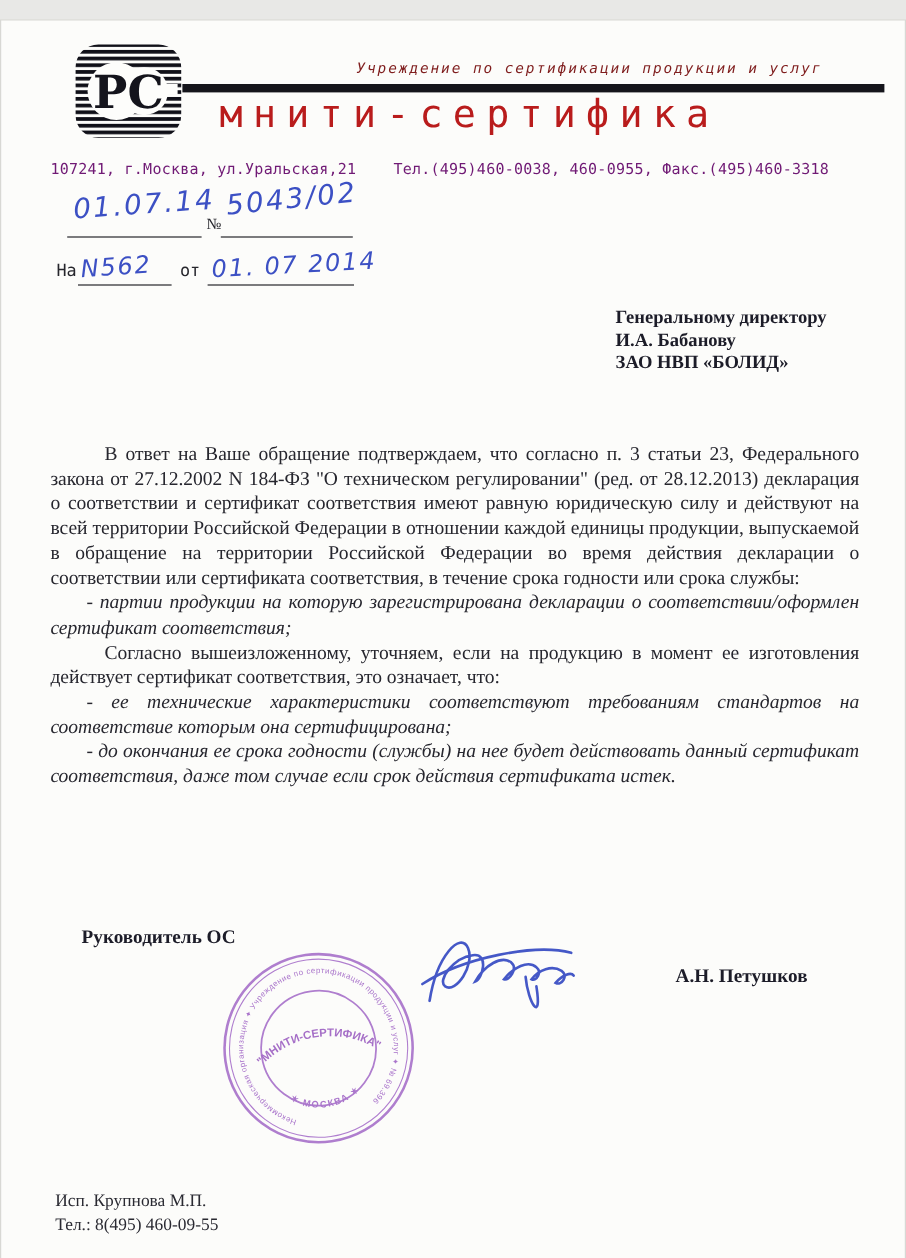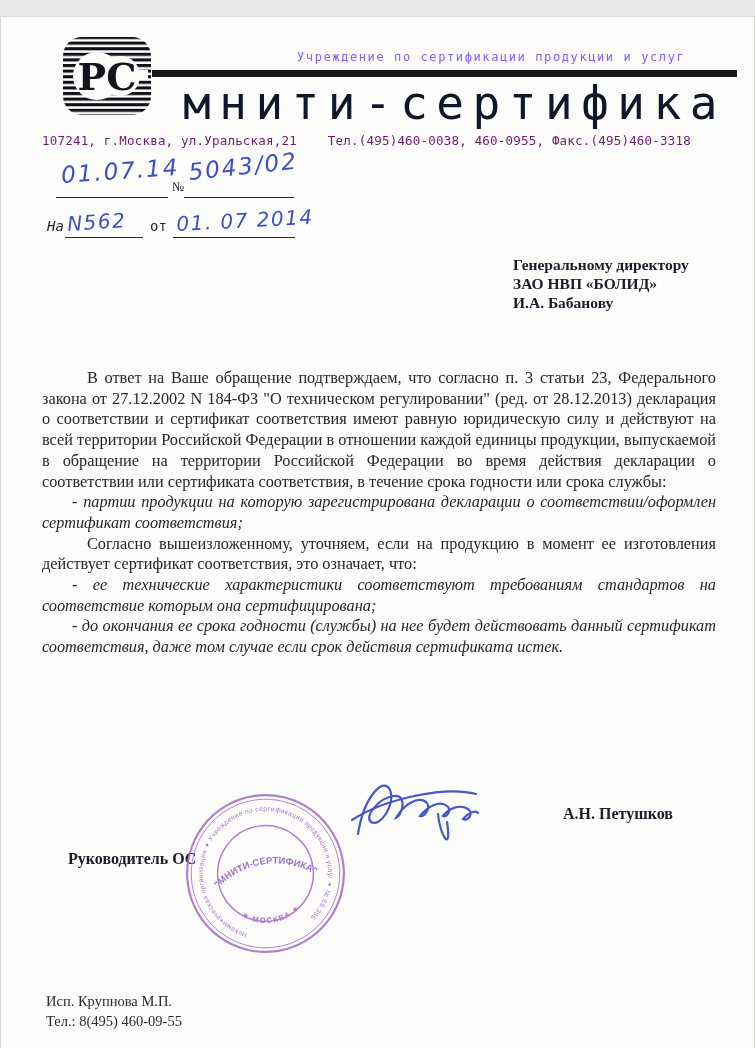--- a/index.html
+++ b/index.html
@@ -7,27 +7,27 @@
   .page {
     position:relative; width:755px; height:1044px; margin:16px auto;
     background:#fcfcfa; overflow:hidden;
     font-family:"Liberation Serif", serif; color:#24242c;
     box-shadow:inset 0 0 0 1px #d8d8d4;
   }
   .abs { position:absolute; }
 
   
   .tagline {
-    font-family:"DejaVu Sans Mono", monospace; 
-    font-size:12px; letter-spacing:1.6px; color:#8b5cf6; white-space:pre;
+    font-family:"DejaVu Sans Mono", monospace; font-style:italic;
+    font-size:12px; letter-spacing:1.6px; color:#7f1d1d; white-space:pre;
   }
   .bar { background:#15151b; height:7px; }
   .org-title {
-    font-family:"DejaVu Sans Mono", monospace; font-size:46px;
-    letter-spacing:8.5px; color:#0f172a; white-space:pre;
+    font-family:"DejaVu Sans Mono", monospace; font-size:32px;
+    letter-spacing:8.5px; color:#b91c1c; white-space:pre;
   }
   .address {
     font-family:"DejaVu Sans Mono", monospace; font-size:12.5px;
     letter-spacing:0.2px; color:#701a75; white-space:pre;
   }
 
   
   .hw {
     font-family:"DejaVu Sans", sans-serif; font-style:italic;
     color:#3c50c4; white-space:pre; transform-origin:left bottom;
@@ -89,43 +89,43 @@
   <div class="abs address" style="left:42px; top:117px;">107241, г.Москва, ул.Уральская,21    Тел.(495)460-0038, 460-0955, Факс.(495)460-3318</div>
 
   <div class="abs hw hw-lg" style="left:62px; top:146px; transform:rotate(-4deg);">01.07.14</div>
   <div class="abs fill-line" style="left:56px; top:181px; width:112px;"></div>
 
   <div class="abs num-sign" style="left:172px; top:163px;">№</div>
 
   <div class="abs hw hw-lg" style="left:190px; top:143px; transform:rotate(-6deg);">5043/02</div>
   <div class="abs fill-line" style="left:184px; top:181px; width:110px;"></div>
 
-  <div class="abs ref-label" style="left:47px; top:202px;font-style:italic;">На</div>
+  <div class="abs ref-label" style="left:47px; top:202px;">На</div>
   <div class="abs hw hw-md" style="left:68px; top:196px; transform:rotate(-4deg);">N562</div>
   <div class="abs fill-line" style="left:65px; top:221px; width:78px;"></div>
 
   <div class="abs ref-label" style="left:150px; top:202px;">от</div>
   <div class="abs hw hw-md" style="left:177px; top:196px; transform:rotate(-3deg);">01. 07 2014</div>
   <div class="abs fill-line" style="left:173px; top:221px; width:122px;"></div>
 
   <div class="abs addressee" style="left:513px; top:239px;">
     <div>Генеральному директору</div>
+    <div>И.А. Бабанову</div>
     <div>ЗАО НВП «БОЛИД»</div>
-    <div>И.А. Бабанову</div>
   </div>
 
   <div class="abs body-text" style="left:42px; top:352px;">
     <p class="ind">В ответ на Ваше обращение подтверждаем, что согласно п. 3 статьи 23, Федерального закона от 27.12.2002 N 184-ФЗ "О техническом регулировании" (ред. от 28.12.2013) декларация о соответствии и сертификат соответствия имеют равную юридическую силу и действуют на всей территории Российской Федерации в отношении каждой единицы продукции, выпускаемой в обращение на территории Российской Федерации во время действия декларации о соответствии или сертификата соответствия, в течение срока годности или срока службы:</p>
     <p class="bul">- партии продукции на которую зарегистрирована декларации о соответствии/оформлен сертификат соответствия;</p>
     <p class="ind">Согласно вышеизложенному, уточняем, если на продукцию в момент ее изготовления действует сертификат соответствия, это означает, что:</p>
     <p class="bul">- ее технические характеристики соответствуют требованиям стандартов на соответствие которым она сертифицирована;</p>
     <p class="bul">- до окончания ее срока годности (службы) на нее будет действовать данный сертификат соответствия, даже  том случае если срок действия сертификата истек.</p>
   </div>
 
-  <div class="abs sig-label" style="left:68px; top:834px;">Руководитель ОС</div>
+  <div class="abs sig-label" style="left:68px; top:757px;">Руководитель ОС</div>
   <div class="abs sig-label" style="left:563px; top:789px;">А.Н. Петушков</div>
 
   <div class="abs" style="left:348px; top:752px;">
     <svg width="135" height="100" viewBox="0 0 135 100">
       <g fill="none" stroke="#3c50c4" stroke-width="2.2" stroke-linecap="round" opacity="0.95">
         <path d="M10,66 C16,28 36,8 42,22 C48,36 32,60 23,54 C16,49 30,30 46,28 C60,26 54,48 48,50 C56,36 70,28 78,34 C84,39 76,50 72,48 C80,38 92,32 99,38 C104,42 99,50 95,48 C101,40 112,36 120,41 C126,45 120,54 115,51 C121,44 128,42 130,45"></path>
         <path d="M90,46 C92,68 104,86 99,54"></path>
         <path d="M4,52 C38,30 98,18 128,26"></path>
       </g>
     </svg>

